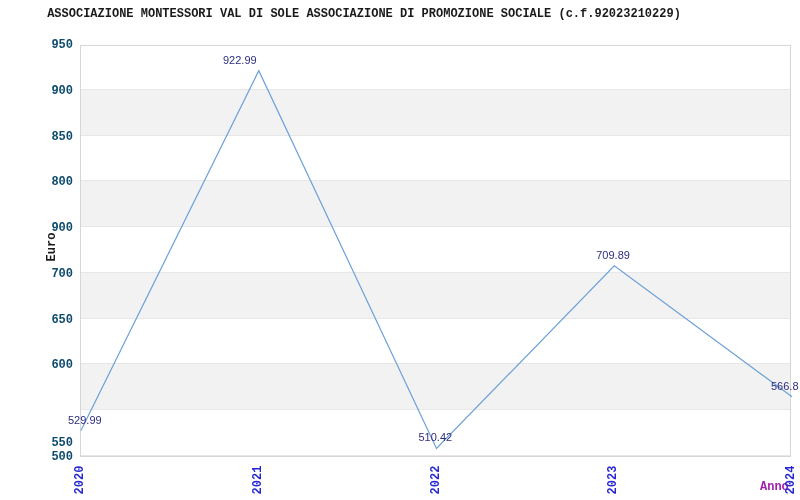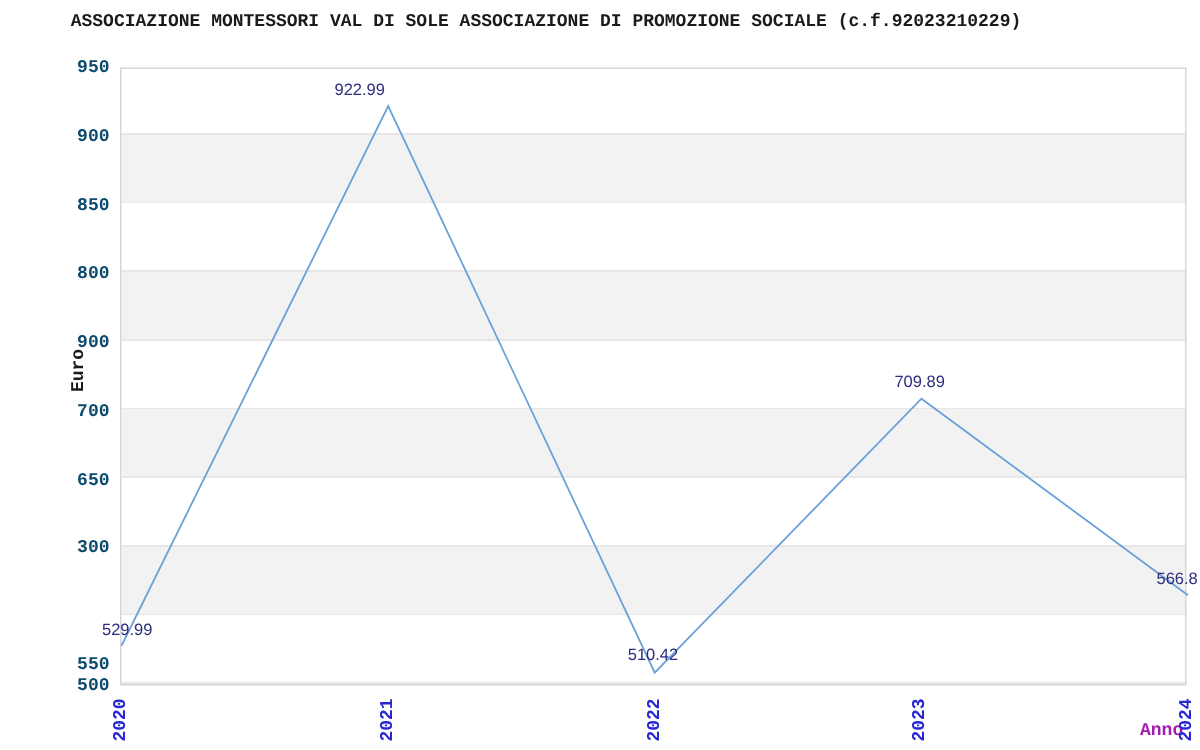--- a/index.html
+++ b/index.html
@@ -52,21 +52,21 @@
   <div id="plot-area">
     <svg width="711" height="412" viewBox="0 0 711 412">
       <polyline id="series-line" fill="none" stroke="#6ba0d8" stroke-width="1.2" points="0.0,384.5 177.8,24.7 355.5,402.5 533.3,219.8 711.0,350.8"></polyline>
     </svg>
   </div>
 
   <div class="ylabel">Euro</div>
   <div class="xlabel">Anno</div>
 <div class="ytick" style="top: 457px;">500</div>
     <div class="ytick" style="top: 411.222px; margin-top: 32px;">550</div>
-    <div class="ytick" style="top: 365.444px;">300</div>
+    <div class="ytick" style="top: 365.444px;">600</div>
     <div class="ytick" style="top: 319.667px;">650</div>
     <div class="ytick" style="top: 273.889px;">700</div>
     <div class="ytick" style="top: 228.111px;">900</div>
     <div class="ytick" style="top: 182.333px;">800</div>
     <div class="ytick" style="top: 136.556px;">850</div>
     <div class="ytick" style="top: 90.7778px;">900</div>
     <div class="ytick" style="top: 45px;">950</div>
     <div class="xtick" style="left: 80px; top: 480px;">2020</div>
     <div class="xtick" style="left: 257.75px; top: 480px;">2021</div>
     <div class="xtick" style="left: 435.5px; top: 480px;">2022</div>

